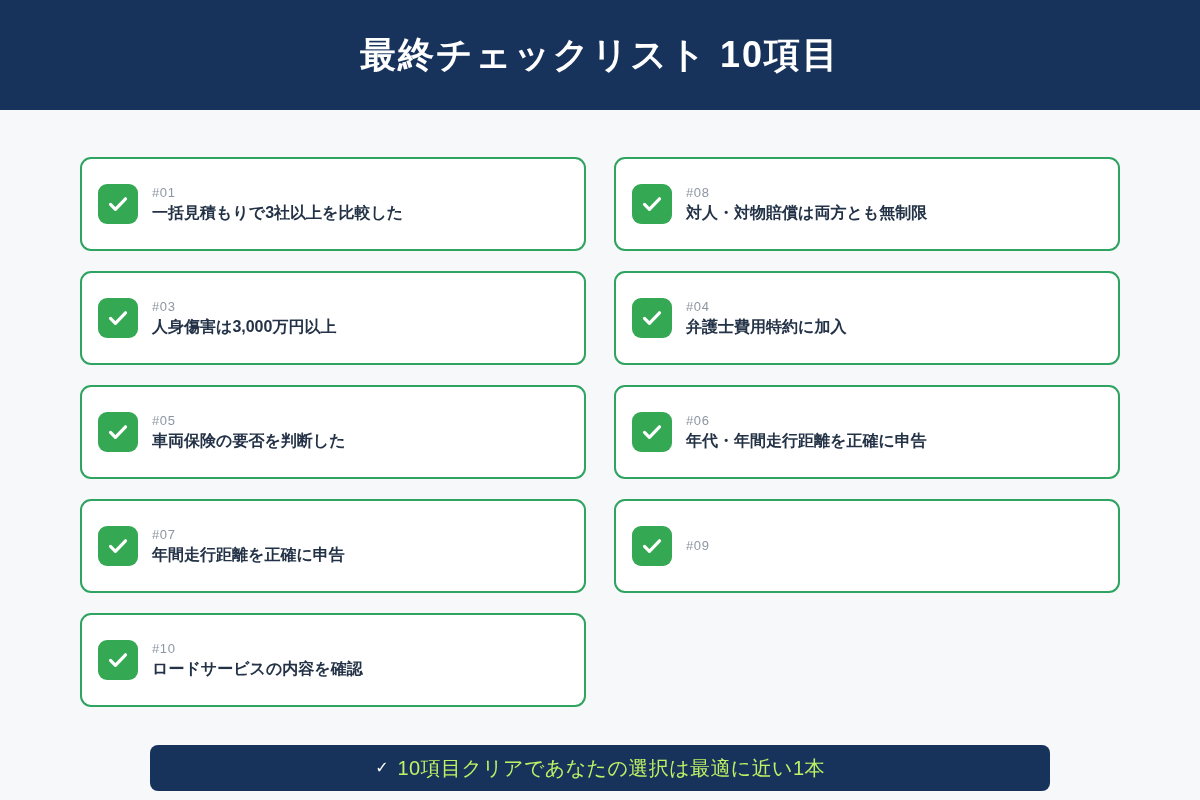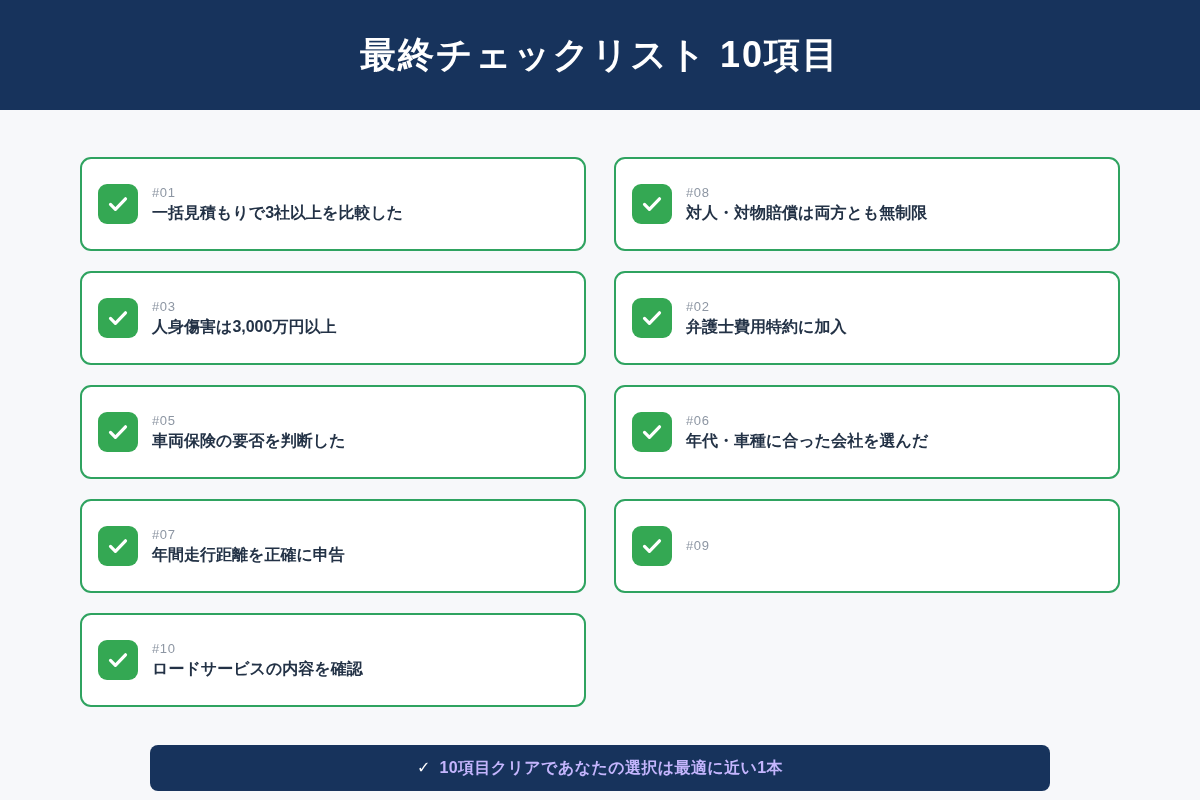--- a/index.html
+++ b/index.html
@@ -121,23 +121,23 @@
     gap: 9px;
   }
 
   .footer-check {
     color: #ffffff;
     font-size: 16px;
     line-height: 1;
   }
 
   .footer-text {
-    color: #c4b5fd;
-    font-size: 16px;
-    font-weight: bold;
+    color: #bef264;
+    font-size: 20px;
+    font-weight: normal;
     letter-spacing: 0.4px;
     white-space: nowrap;
   }
 </style>
 </head>
 <body>
 
 <div class="page">
 
   <header class="header">
@@ -182,21 +182,21 @@
       </span>
     </div>
 
     <div class="card">
       <span class="check-box">
         <svg width="26" height="26" viewBox="0 0 26 26" aria-hidden="true">
           <path d="M5.5 13.4 L10.4 18.3 L20.5 7.8" fill="none" stroke="#ffffff" stroke-width="3.2" stroke-linecap="round" stroke-linejoin="round"></path>
         </svg>
       </span>
       <span class="card-body">
-        <span class="card-index">#02</span>
+        <span class="card-index">#04</span>
         <span class="card-label">弁護士費用特約に加入</span>
       </span>
     </div>
 
     <div class="card">
       <span class="check-box">
         <svg width="26" height="26" viewBox="0 0 26 26" aria-hidden="true">
           <path d="M5.5 13.4 L10.4 18.3 L20.5 7.8" fill="none" stroke="#ffffff" stroke-width="3.2" stroke-linecap="round" stroke-linejoin="round"></path>
         </svg>
       </span>
@@ -207,21 +207,21 @@
     </div>
 
     <div class="card">
       <span class="check-box">
         <svg width="26" height="26" viewBox="0 0 26 26" aria-hidden="true">
           <path d="M5.5 13.4 L10.4 18.3 L20.5 7.8" fill="none" stroke="#ffffff" stroke-width="3.2" stroke-linecap="round" stroke-linejoin="round"></path>
         </svg>
       </span>
       <span class="card-body">
         <span class="card-index">#06</span>
-        <span class="card-label">年代・車種に合った会社を選んだ</span>
+        <span class="card-label">年代・年間走行距離を正確に申告</span>
       </span>
     </div>
 
     <div class="card">
       <span class="check-box">
         <svg width="26" height="26" viewBox="0 0 26 26" aria-hidden="true">
           <path d="M5.5 13.4 L10.4 18.3 L20.5 7.8" fill="none" stroke="#ffffff" stroke-width="3.2" stroke-linecap="round" stroke-linejoin="round"></path>
         </svg>
       </span>
       <span class="card-body">

